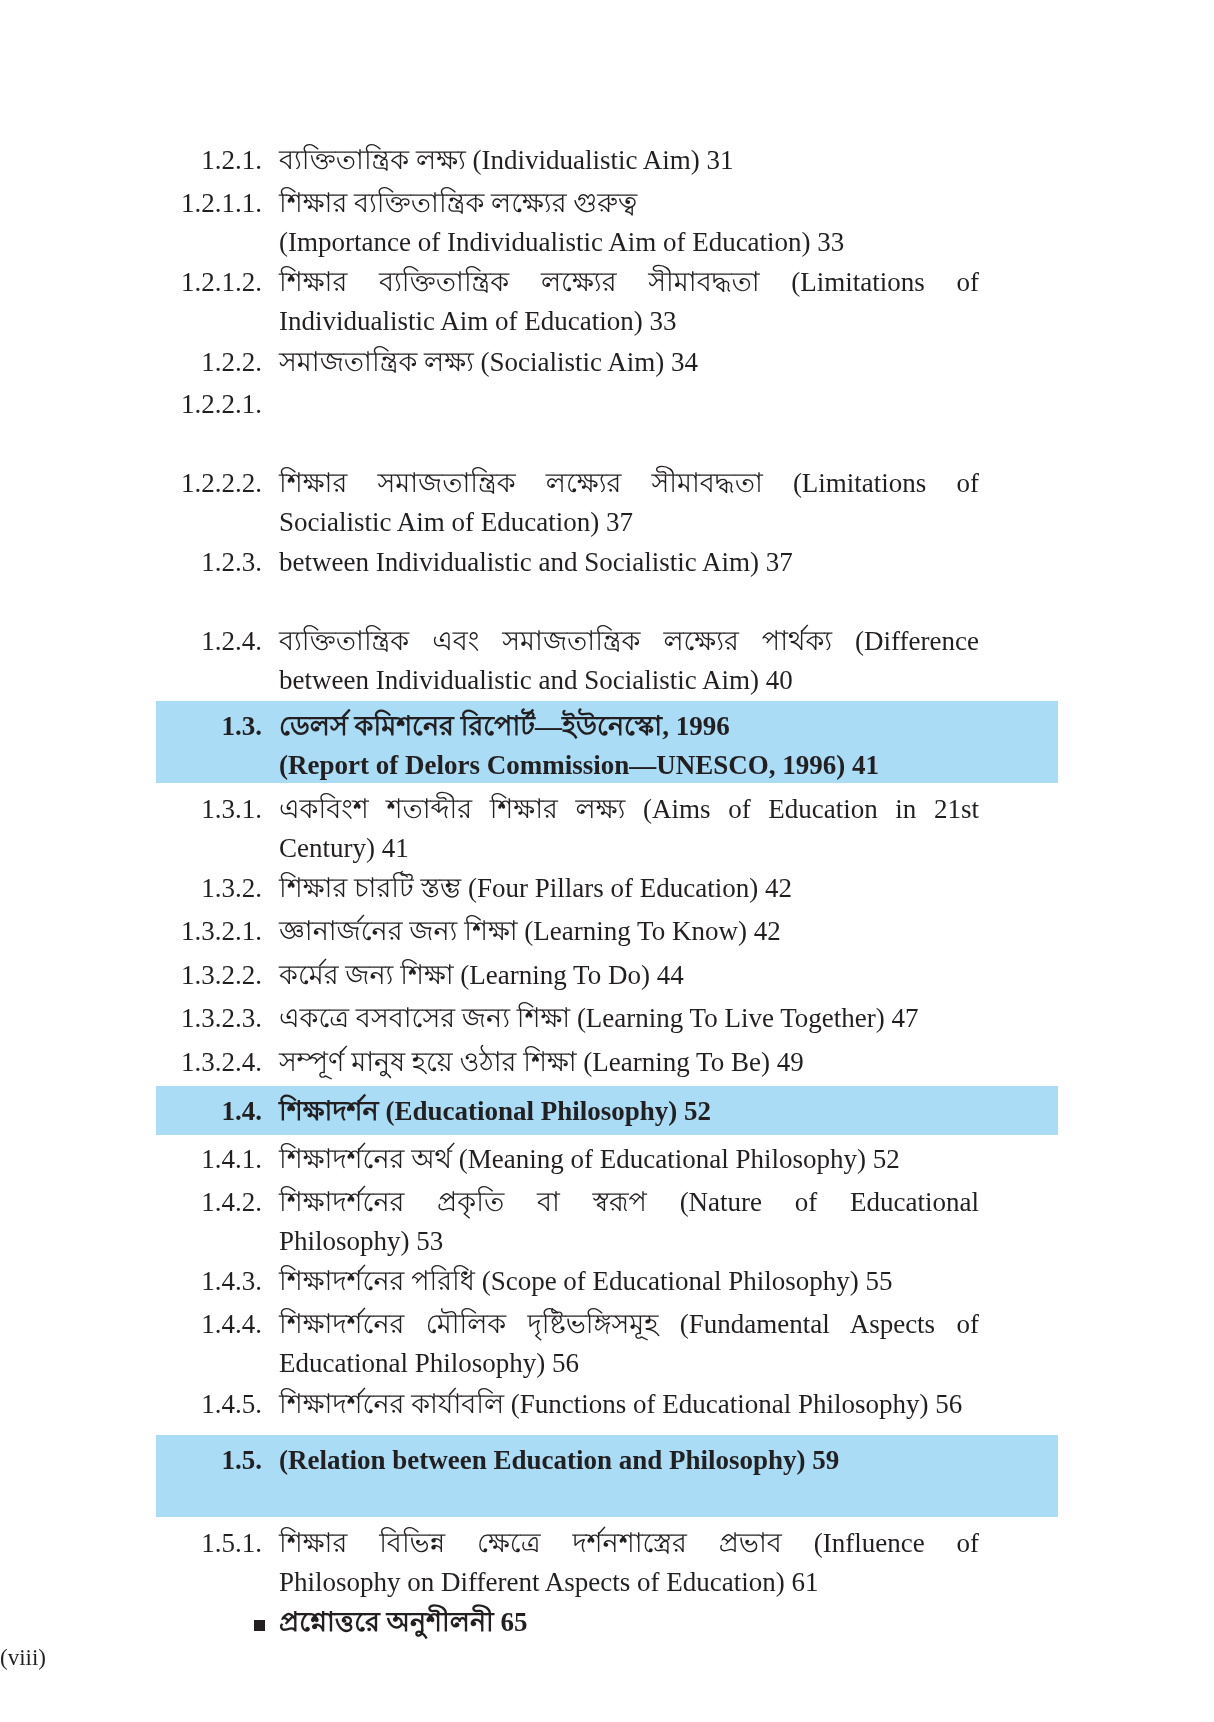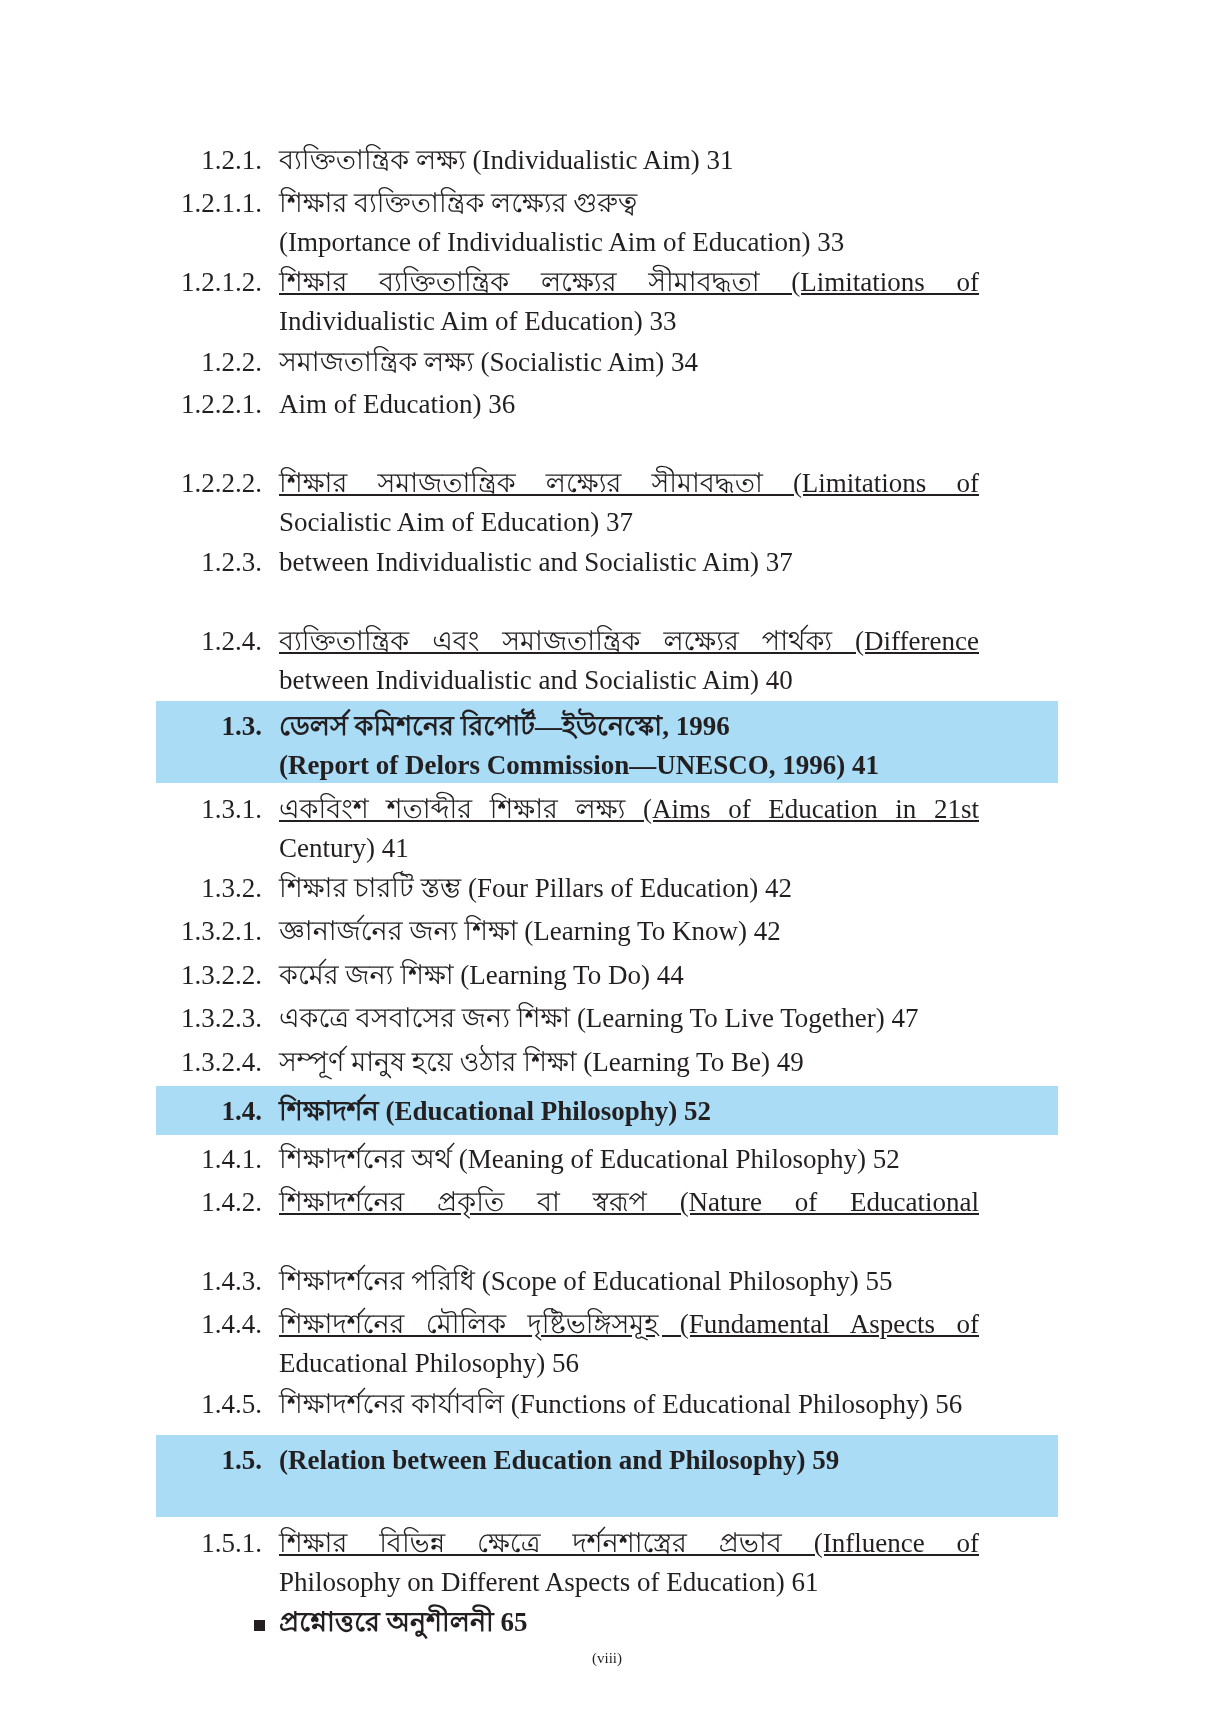--- a/index.html
+++ b/index.html
@@ -46,21 +46,20 @@
     text-align-last: left;
   }
   .text .l {
     display: block;
     white-space: nowrap;
   }
   .text .l.j {
     text-align: justify;
     text-align-last: justify;
     white-space: normal;
-    text-decoration: underline;
   }
   .band {
     position: absolute;
     left: 156px;
     width: 902px;
     background: #aadcf5;
   }
   .bullet-entry {
     position: absolute;
     left: 0;
@@ -74,23 +73,22 @@
     left: 254px;
     top: 17px;
     width: 11px;
     height: 11px;
     background: #231f20;
   }
   .folio {
     position: absolute;
     left: 0;
     width: 1214px;
-    text-align: center;
     top: 1643px;
-    font-size: 15px;
+    font-size: 23px;
     line-height: 30px;
   }
 </style>
 </head>
 <body>
 
 <div class="page">
 
   <div class="entry" style="top:141px">
     <span class="num">1.2.1.</span>
@@ -118,21 +116,20 @@
   <div class="entry" style="top:343px">
     <span class="num">1.2.2.</span>
     <div class="text">
       <span class="l">সমাজতান্ত্রিক লক্ষ্য (Socialistic Aim) 34</span>
     </div>
   </div>
 
   <div class="entry" style="top:385px">
     <span class="num">1.2.2.1.</span>
     <div class="text">
-      <span class="l">Aim of Education) 36</span>
     </div>
   </div>
 
   <div class="entry" style="top:464px">
     <span class="num">1.2.2.2.</span>
     <div class="text">
       <span class="l j">শিক্ষার সমাজতান্ত্রিক লক্ষ্যের সীমাবদ্ধতা (Limitations of</span>
       <span class="l">Socialistic Aim of Education) 37</span>
     </div>
   </div>
@@ -216,20 +213,21 @@
     <span class="num">1.4.1.</span>
     <div class="text">
       <span class="l">শিক্ষাদর্শনের অর্থ (Meaning of Educational Philosophy) 52</span>
     </div>
   </div>
 
   <div class="entry" style="top:1183px">
     <span class="num">1.4.2.</span>
     <div class="text">
       <span class="l j">শিক্ষাদর্শনের প্রকৃতি বা স্বরূপ (Nature of Educational</span>
+      <span class="l">Philosophy) 53</span>
     </div>
   </div>
 
   <div class="entry" style="top:1262px">
     <span class="num">1.4.3.</span>
     <div class="text">
       <span class="l">শিক্ষাদর্শনের পরিধি (Scope of Educational Philosophy) 55</span>
     </div>
   </div>
 

